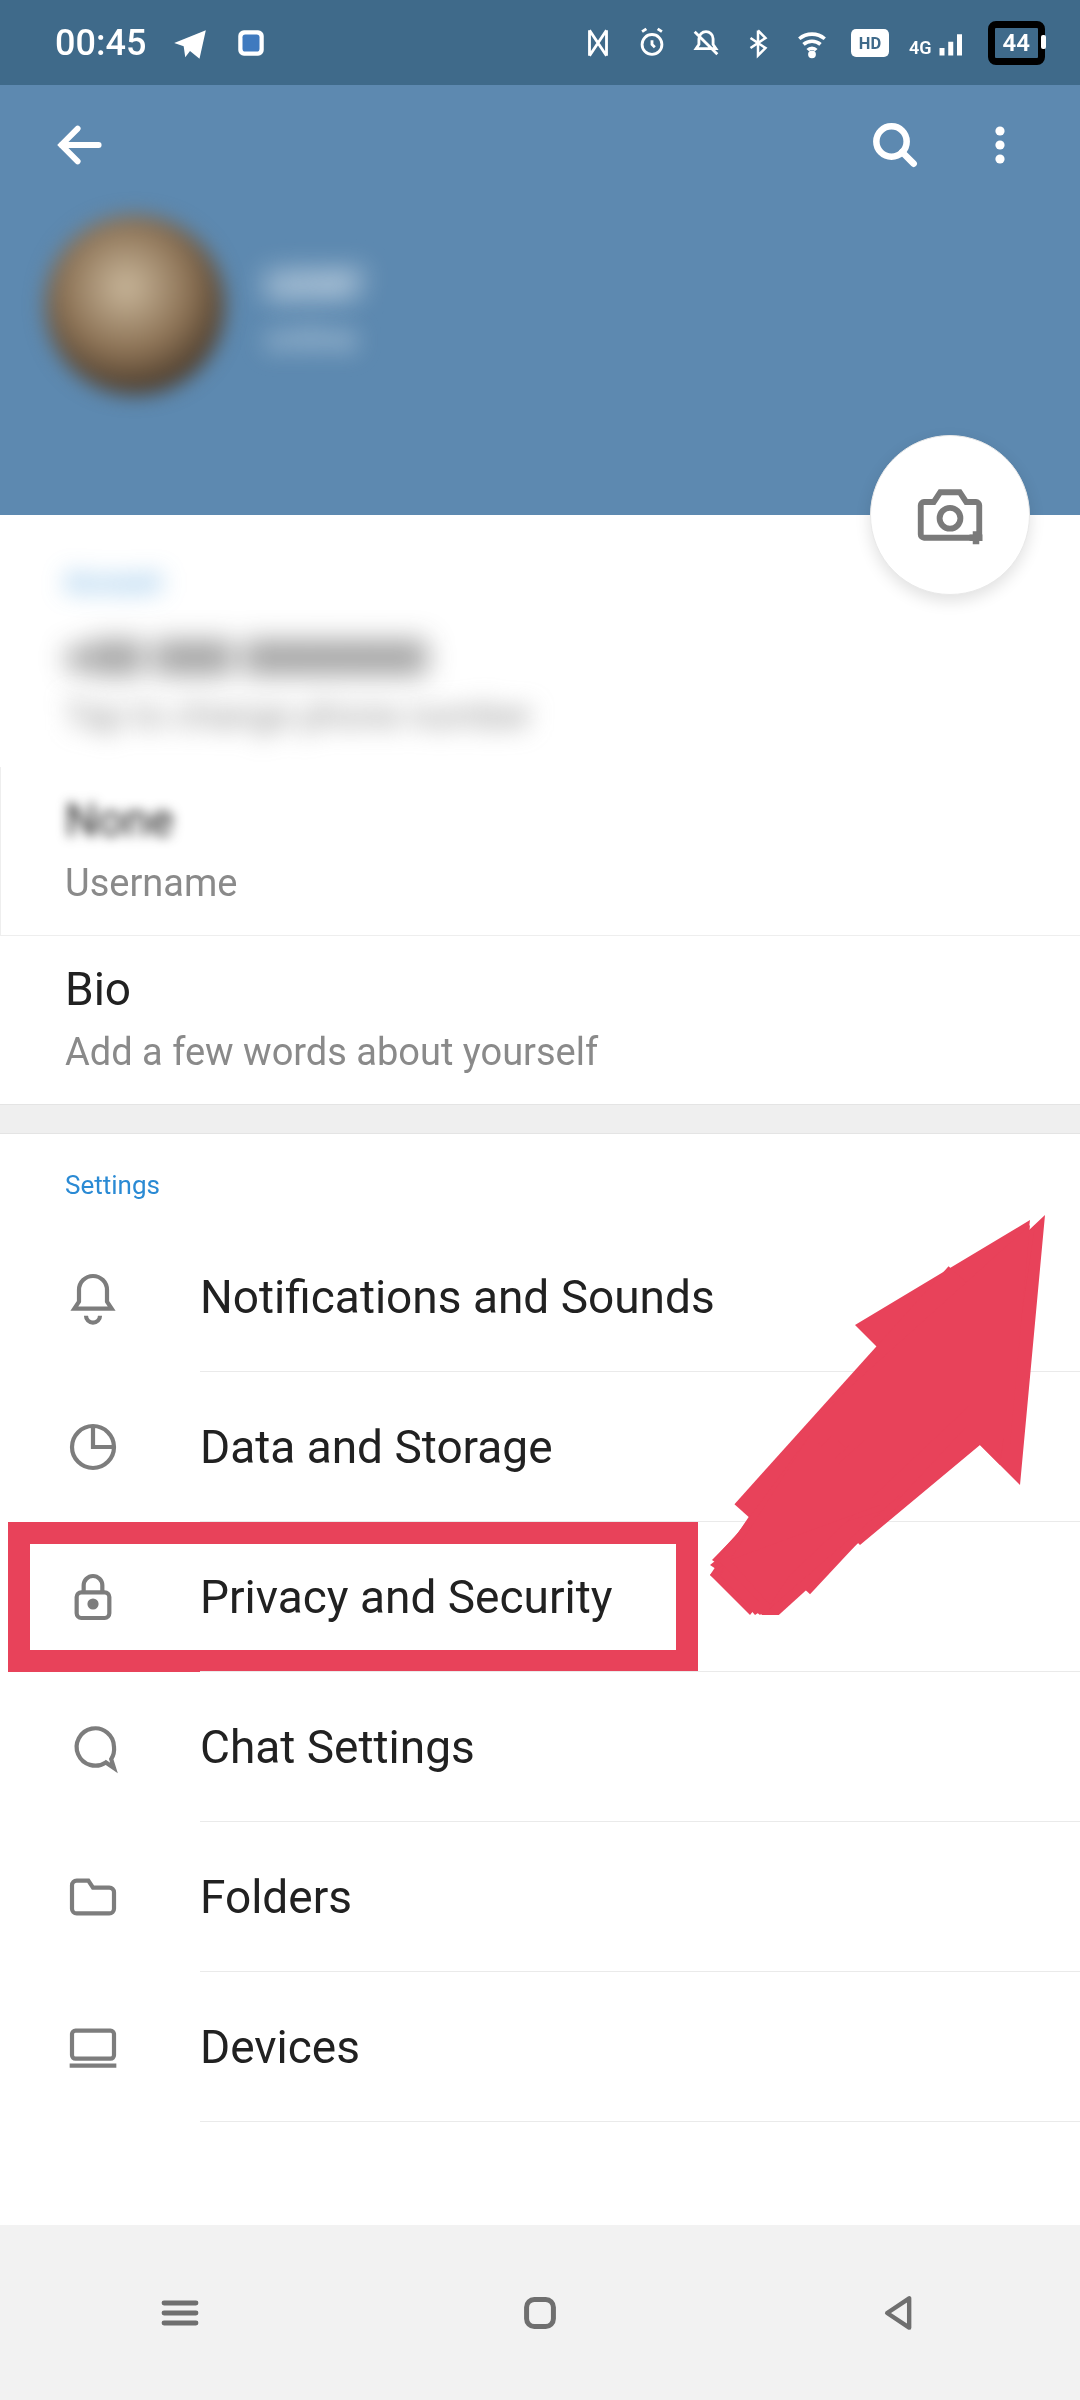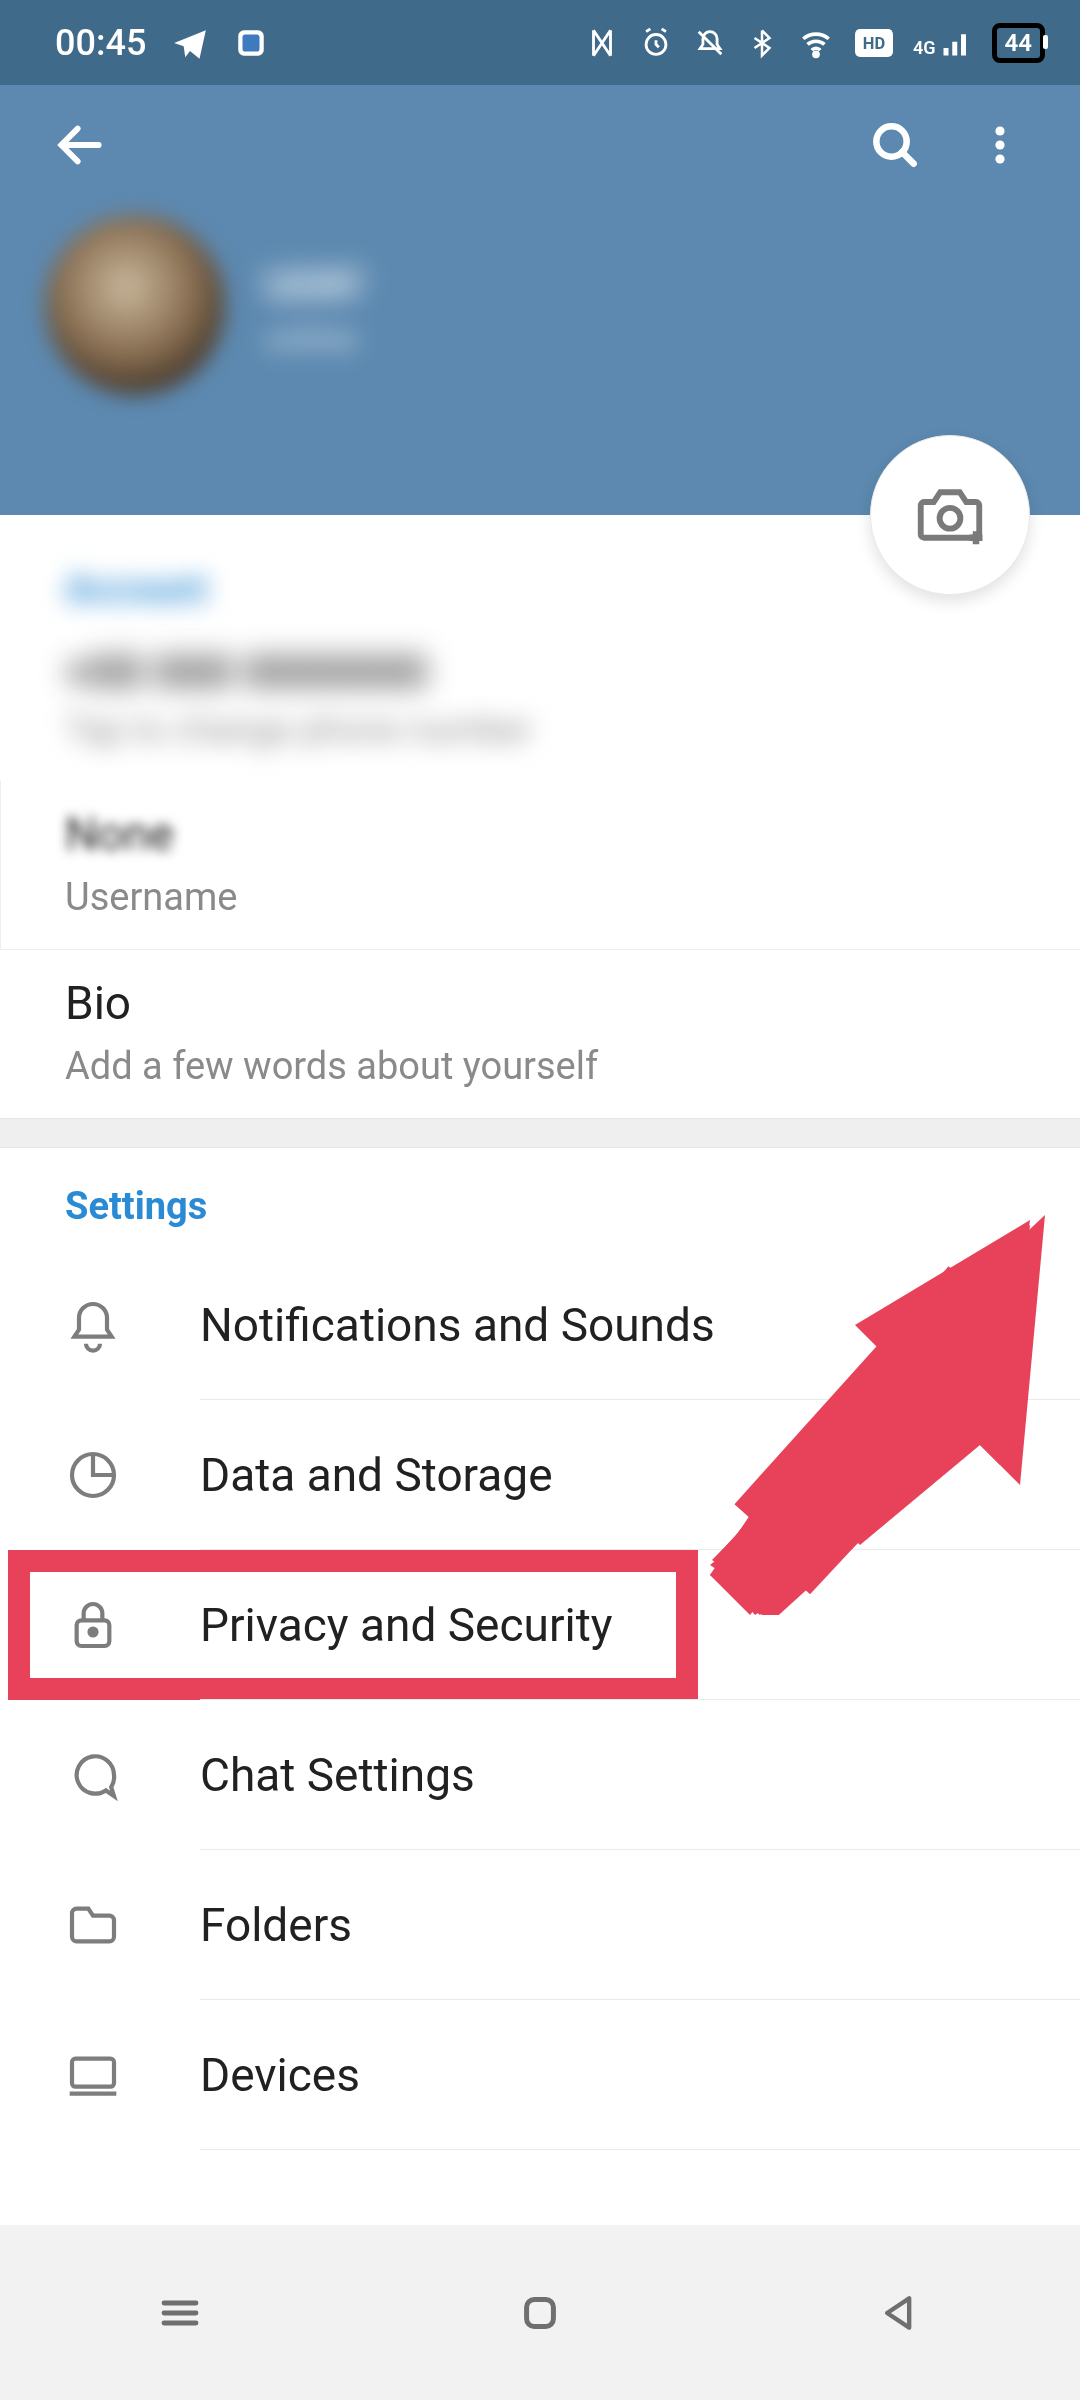--- a/index.html
+++ b/index.html
@@ -5,41 +5,41 @@
   * { box-sizing: border-box; margin: 0; padding: 0; }
   html, body { width: 1080px; height: 2400px; font-family: -apple-system, Roboto, Arial, sans-serif; background: #f0f0f0; overflow: hidden; }
   .screen { width: 1080px; height: 2400px; background: #fff; position: relative; }
 
   
   .status-bar { height: 85px; background: #3f6a8a; display: flex; align-items: center; justify-content: space-between; padding: 0 35px 0 55px; color: #fff; }
   .status-left { display: flex; align-items: center; gap: 25px; }
   .status-time { font-size: 36px; font-weight: 500; }
   .status-right { display: flex; align-items: center; gap: 20px; }
   .status-icon { display: inline-flex; }
-  .battery-box { border: 5px solid #000000; border-radius: 8px; padding: 1px 8px; font-size: 24px; font-weight: 600; position: relative; }
+  .battery-box { border: 7px solid #000000; border-radius: 8px; padding: 1px 8px; font-size: 24px; font-weight: 600; position: relative; }
   .battery-box::after { content:""; position:absolute; right:-8px; top:7px; width:5px; height:14px; background:#fff; border-radius:2px; }
 
   
   .header { background: #5d89b0; height: 430px; position: relative; }
   .header-top { display: flex; align-items: center; height: 120px; padding: 0 40px; }
   .back-btn { width: 80px; height: 80px; display:flex; align-items:center; justify-content:center; }
   .spacer { flex: 1; }
   .search-btn, .more-btn { width: 80px; height: 80px; display:flex; align-items:center; justify-content:center; margin-left: 25px; }
 
   .profile-row { display:flex; align-items:center; padding: 10px 45px; }
   .avatar { width: 180px; height: 180px; border-radius: 90px; background: radial-gradient(circle at 45% 40%, #c9b79b 0%, #8a7053 45%, #3a2d21 80%); filter: blur(10px); }
   .profile-text { margin-left: 40px; }
   .profile-name { color:#f8fbfd; font-size:50px; font-weight:600; filter: blur(14px); }
   .profile-status { color:#dde9f2; font-size:34px; filter: blur(12px); margin-top:8px; }
 
   .fab { position:absolute; right:50px; bottom:-80px; width:160px; height:160px; background:#fff; border:1px solid #e9e9e9; border-radius:80px; box-shadow:0 6px 16px rgba(0,0,0,0.12); display:flex; align-items:center; justify-content:center; }
 
   
   .panel { background:#fff; }
-  .section-header { color:#2a8ad4; font-size:38px; font-weight:700; padding: 36px 65px 22px; filter: blur(12px); }
+  .section-header { color:#2a8ad4; font-size:26px; font-weight:400; padding: 36px 65px 22px; filter: blur(12px); }
   .section-header.clear { filter:none; }
 
   .account-row { padding: 12px 65px 30px; }
   .account-primary { font-size:46px; color:#212121; font-weight:500; filter: blur(14px); }
   .account-secondary { font-size:36px; color:#8a8a8a; margin-top:10px; filter: blur(12px); }
 
   .row { padding: 26px 65px 30px; border-top: 1px solid #eee; }
   .row-primary { font-size:46px; color:#212121; }
   .row-secondary { font-size:38px; color:#8a8a8a; margin-top:14px; }
   .half-blur { filter: blur(6px); }

